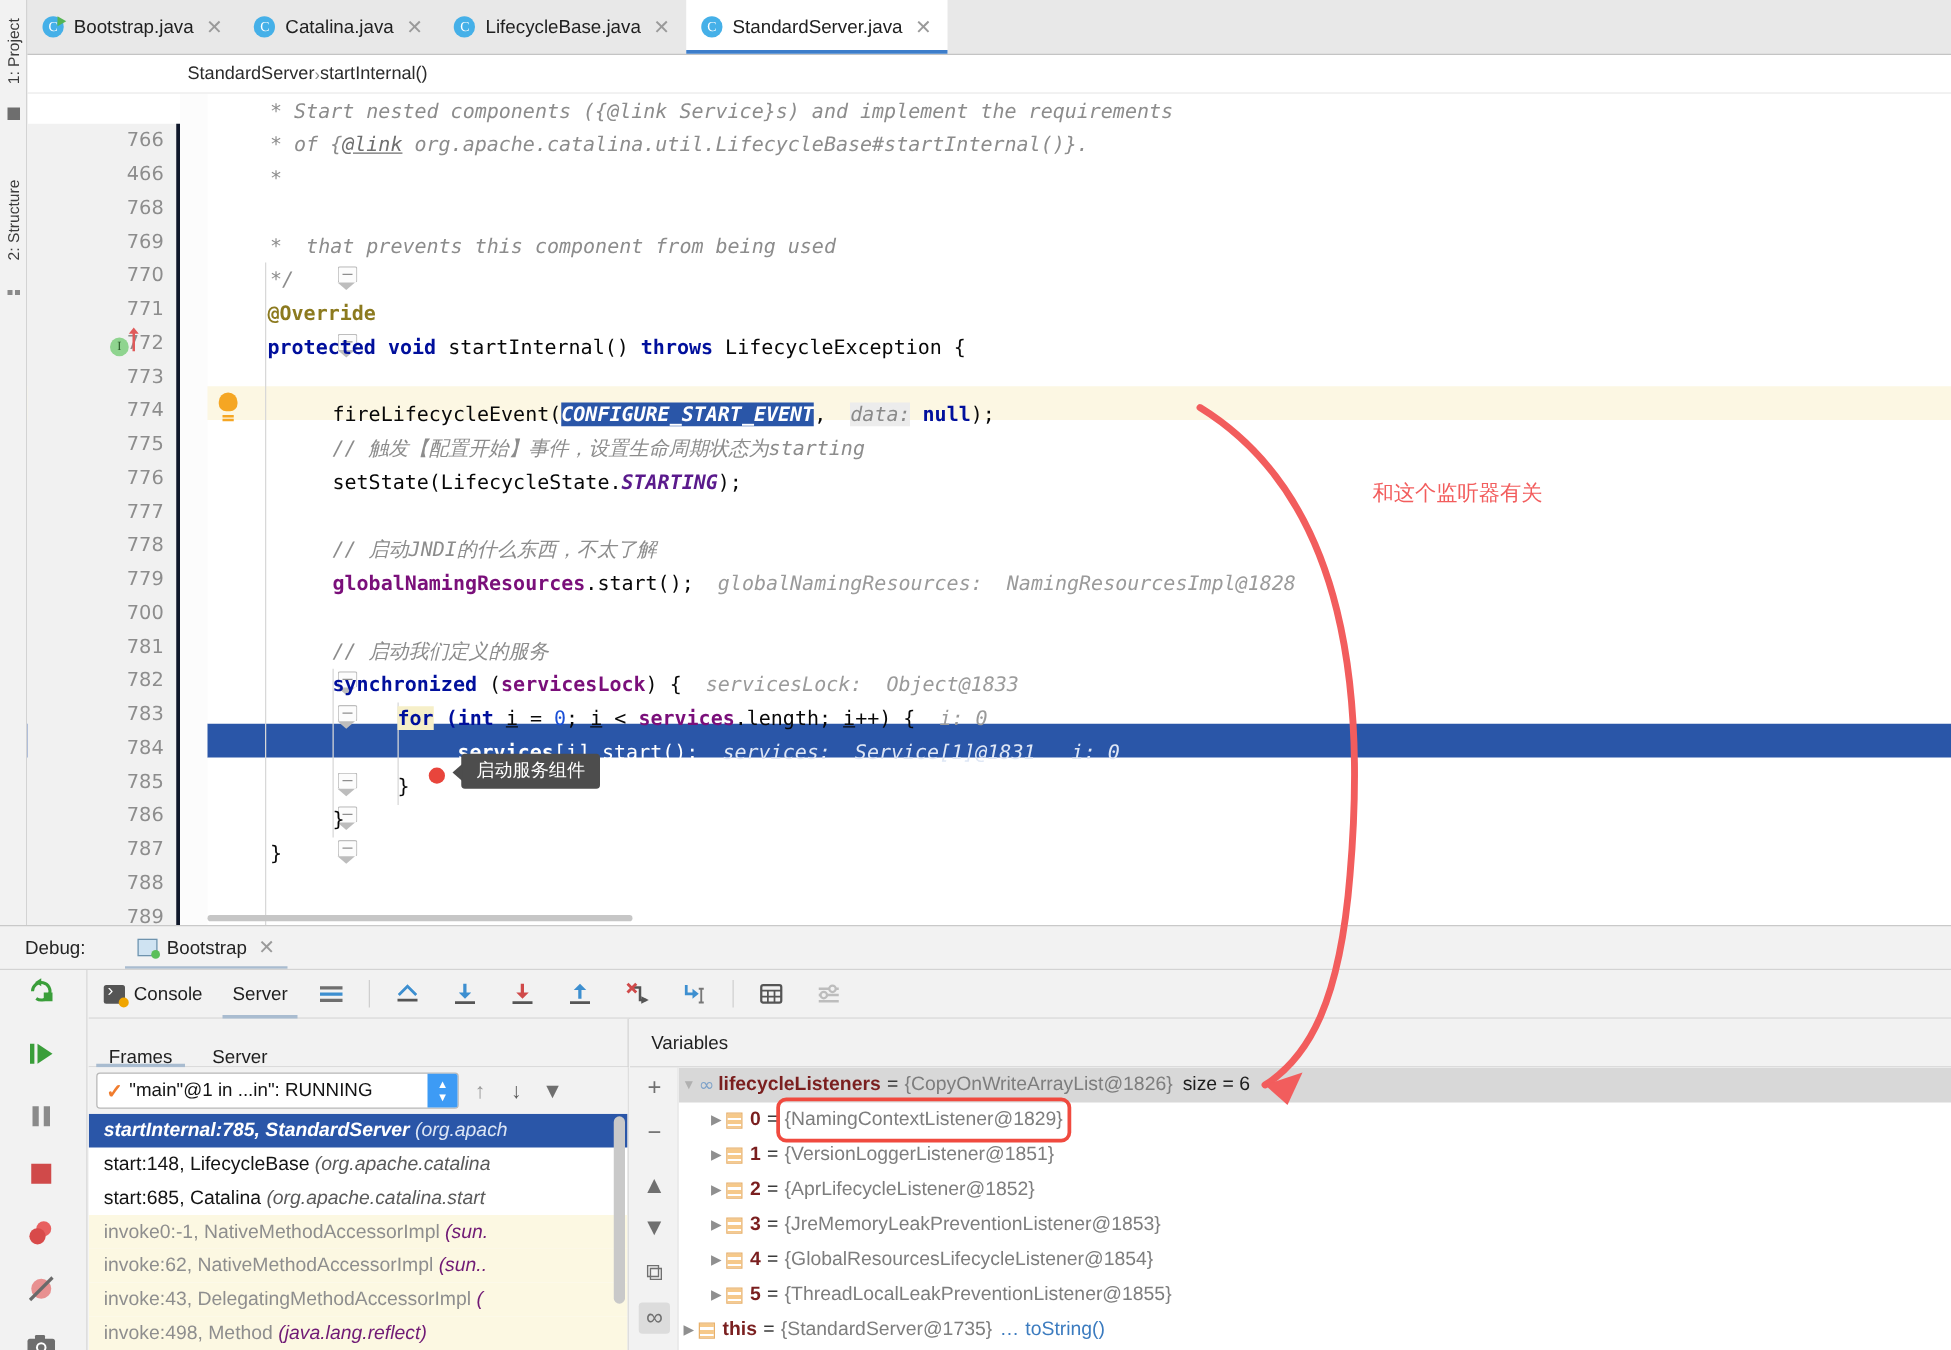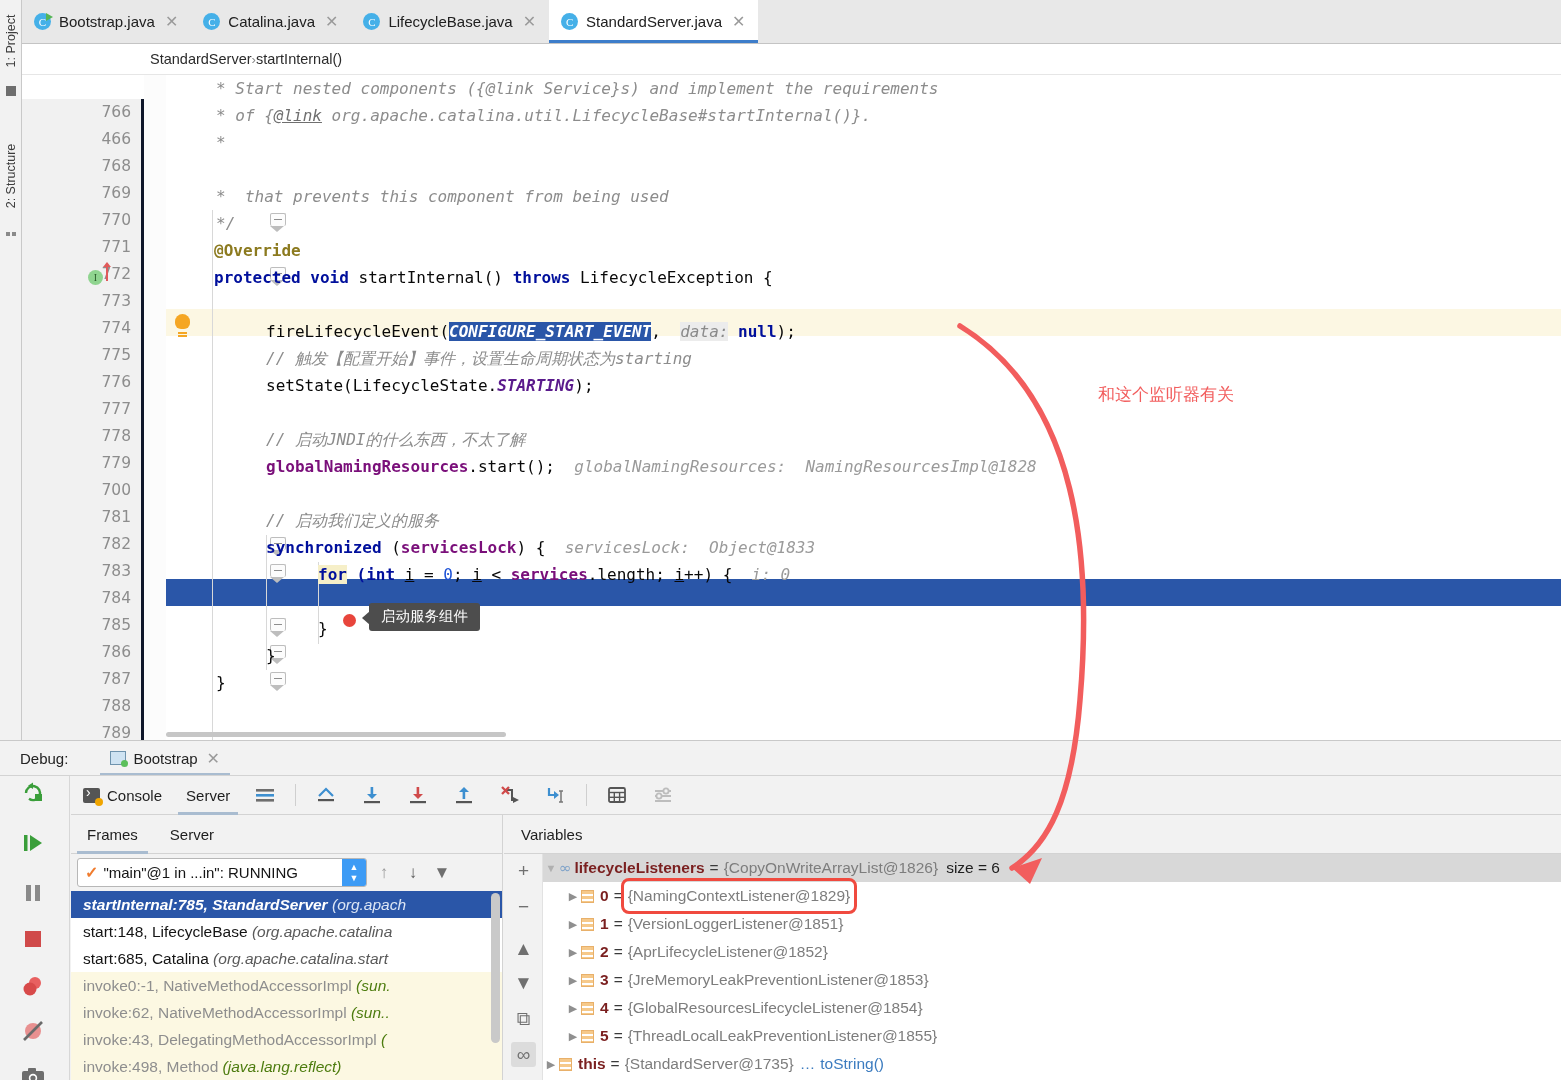--- a/index.html
+++ b/index.html
@@ -215,21 +215,21 @@
   .console-ic:before { content: "\203A"; position: absolute; left: 3px; top: -4px; color: #fff; font-size: 14px; }
   .console-ic:after { content: ""; position: absolute; right: -3px; bottom: -3px; width: 8px; height: 8px;
                       border-radius: 50%; background: #f0a500; }
   .tb-sep { width: 1px; height: 22px; background: #cfcfcf; margin: 0 7px; }
 
   .sub-tabs {
     position: absolute; left: 71px; top: 39px; width: 432px; height: 39px;
     background: #f2f2f2; border-bottom: 1px solid #d3d3d3; border-right: 1px solid #d3d3d3;
     display: flex; align-items: center;
   }
-  .st { position: relative; height: 39px; display: flex; align-items: center;
+  .st { position: relative; height: 39px; display: flex; align-items: flex-end;
         padding: 0 16px; font-size: 15px; color: #1e1e1e; }
   .st.active:after { content: ""; position: absolute; left: 6px; right: 6px; bottom: 0;
                      height: 3px; background: #a9bcd0; }
 
   .vars-hdr {
     position: absolute; left: 504px; top: 39px; right: 0; height: 39px;
     background: #f2f2f2; border-bottom: 1px solid #d3d3d3;
     display: flex; align-items: center; padding-left: 17px;
     font-size: 15px; color: #1e1e1e;
   }
@@ -258,21 +258,21 @@
 
   .frame-list { position: absolute; left: 0; top: 37px; right: 0; bottom: 0; overflow: hidden; }
   .frame {
     height: 27px; line-height: 27px; font-size: 15.5px; padding-left: 12px;
     color: #141414; white-space: nowrap; overflow: hidden;
   }
   .frame.sel { background: #2a56a8; color: #fff; font-weight: bold; }
   .frame.lib { background: #fcf8e2; color: #8e8e8e; }
   .frame .pkg { font-style: italic; color: #5a5a5a; }
   .frame.sel .pkg { color: #dce6f5; font-weight: normal; }
-  .frame.lib .pkg { color: #4d7c0f; }
+  .frame.lib .pkg { color: #701a75; }
   .fr-scroll { position: absolute; right: 2px; top: 2px; width: 9px; height: 150px;
                background: #c9c9c9; border-radius: 5px; }
 
   
   .vars-strip { position: absolute; left: 504px; top: 78px; width: 39px; bottom: 0;
                 background: #f2f2f2; border-right: 1px solid #e2e2e2; }
   .vs-btn { position: absolute; left: 7px; width: 25px; height: 25px;
             display: flex; align-items: center; justify-content: center;
             color: #707070; font-size: 19px; }
   .vs-btn.boxed { background: #dcdcdc; border-radius: 3px; }
@@ -413,20 +413,21 @@
       <div class="crow" style="top:351px;left:100px"><span class="cmti">// 启动JNDI的什么东西，不太了解</span></div>
 
       <div class="crow" style="top:378px;left:100px"><span class="fld">globalNamingResources</span><span>.start();</span><span>&nbsp;&nbsp;</span><span class="hint">globalNamingResources:  NamingResourcesImpl@1828</span></div>
 
       <div class="crow" style="top:432px;left:100px"><span class="cmti">// 启动我们定义的服务</span></div>
 
       <div class="crow" style="top:459px;left:100px"><span class="kw">synchronized</span><span> (</span><span class="fld">servicesLock</span><span>) {</span><span>&nbsp;&nbsp;</span><span class="hint">servicesLock:  Object@1833</span></div>
 
       <div class="crow" style="top:486px;left:152px"><span class="kw forhl">for</span><span class="kw"> (int </span><span class="undl">i</span><span> = </span><span class="num">0</span><span>; </span><span class="undl">i</span><span> &lt; </span><span class="fld">services</span><span>.length; </span><span class="undl">i</span><span>++) {</span><span>&nbsp;&nbsp;</span><span class="hint">i: 0</span></div>
 
+      <div class="crow white" style="top:513px;left:200px"><span class="fld white">services</span><span>[</span><span class="undl">i</span><span>].start();</span><span>&nbsp;&nbsp;</span><span class="hint-w">services:  Service[1]@1831   i: 0</span></div>
 
       <div class="crow" style="top:540px;left:152px"><span>}</span></div>
       <div class="crow" style="top:567px;left:100px"><span>}</span></div>
       <div class="crow" style="top:594px;left:50px"><span>}</span></div>
     </div>
 
     <div class="bp-dot" style="left:321px; top:539px"></div>
     <div class="bp-tip" style="left:347px; top:528px">启动服务组件</div>
 
     <div class="hscroll"></div>

